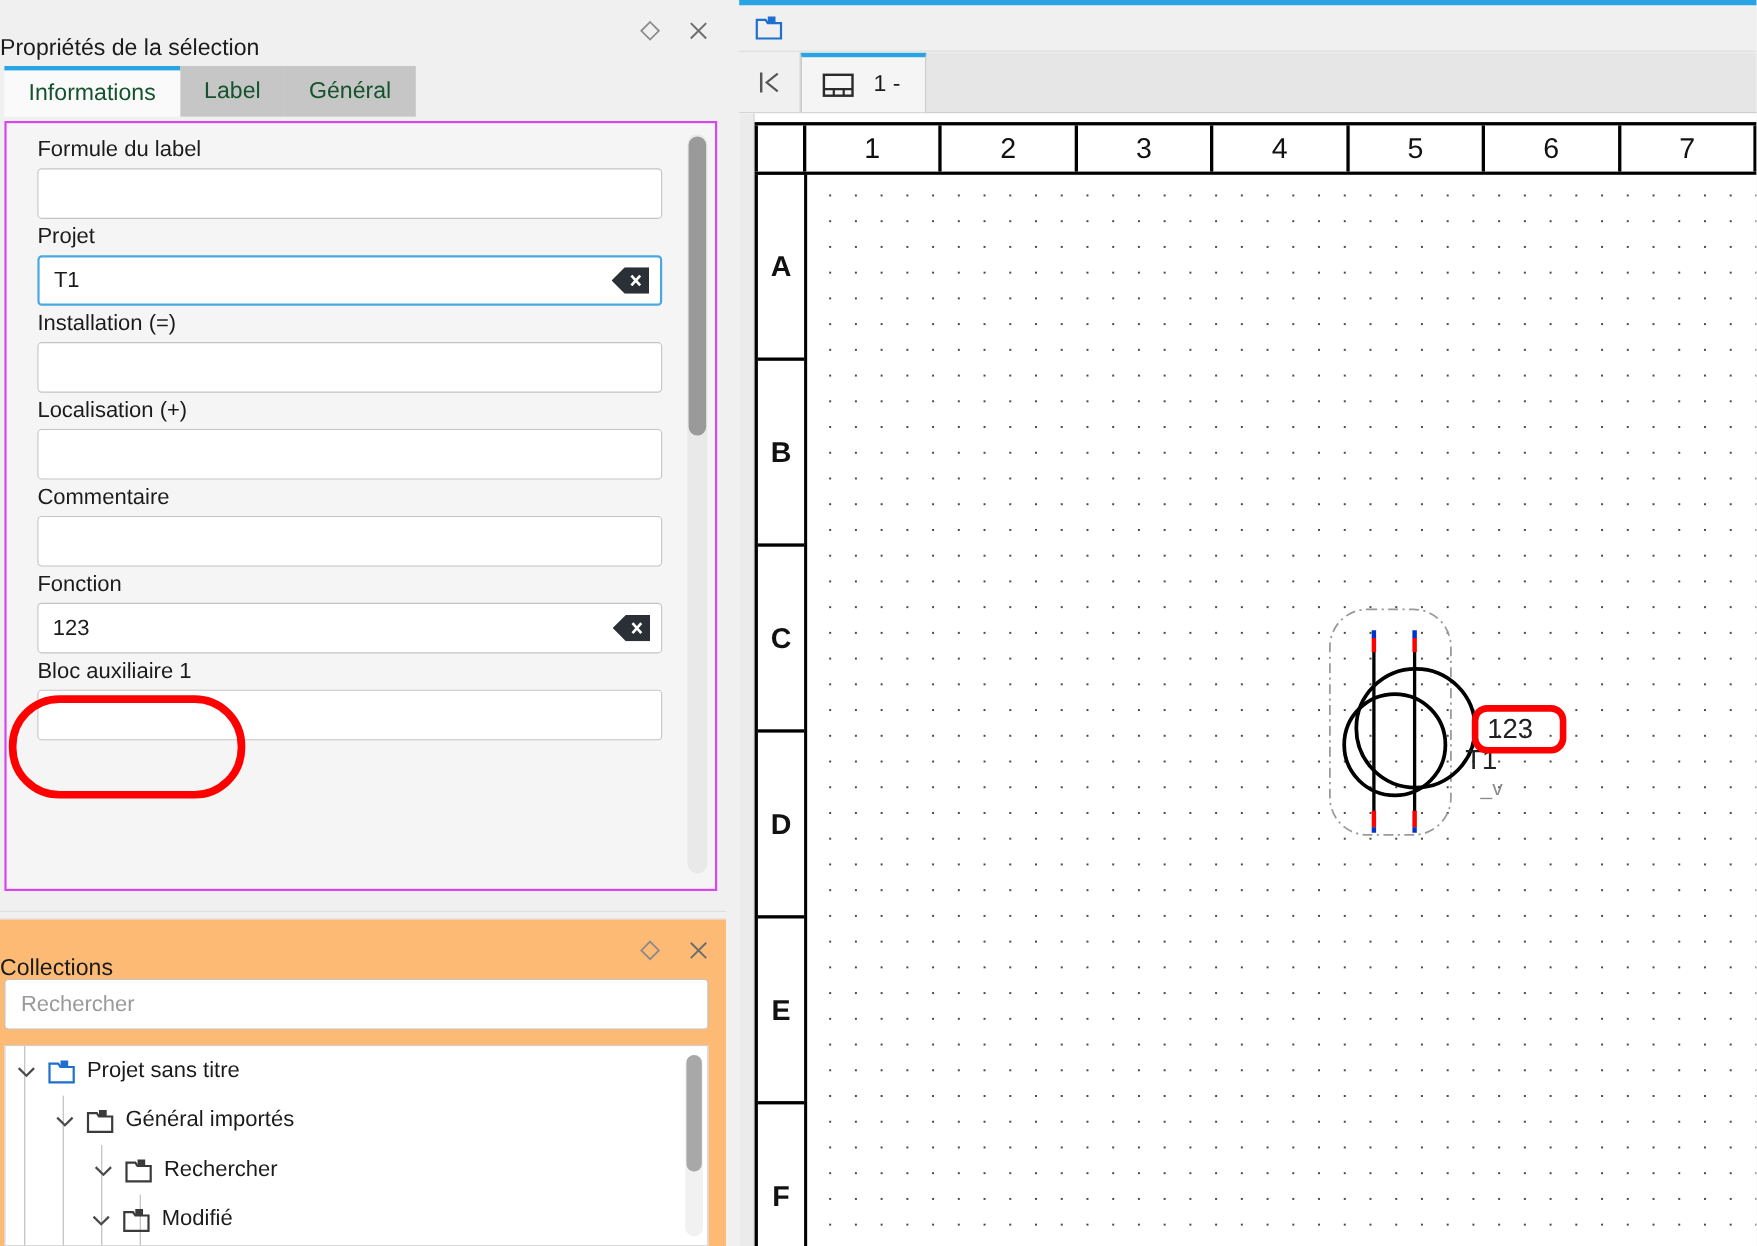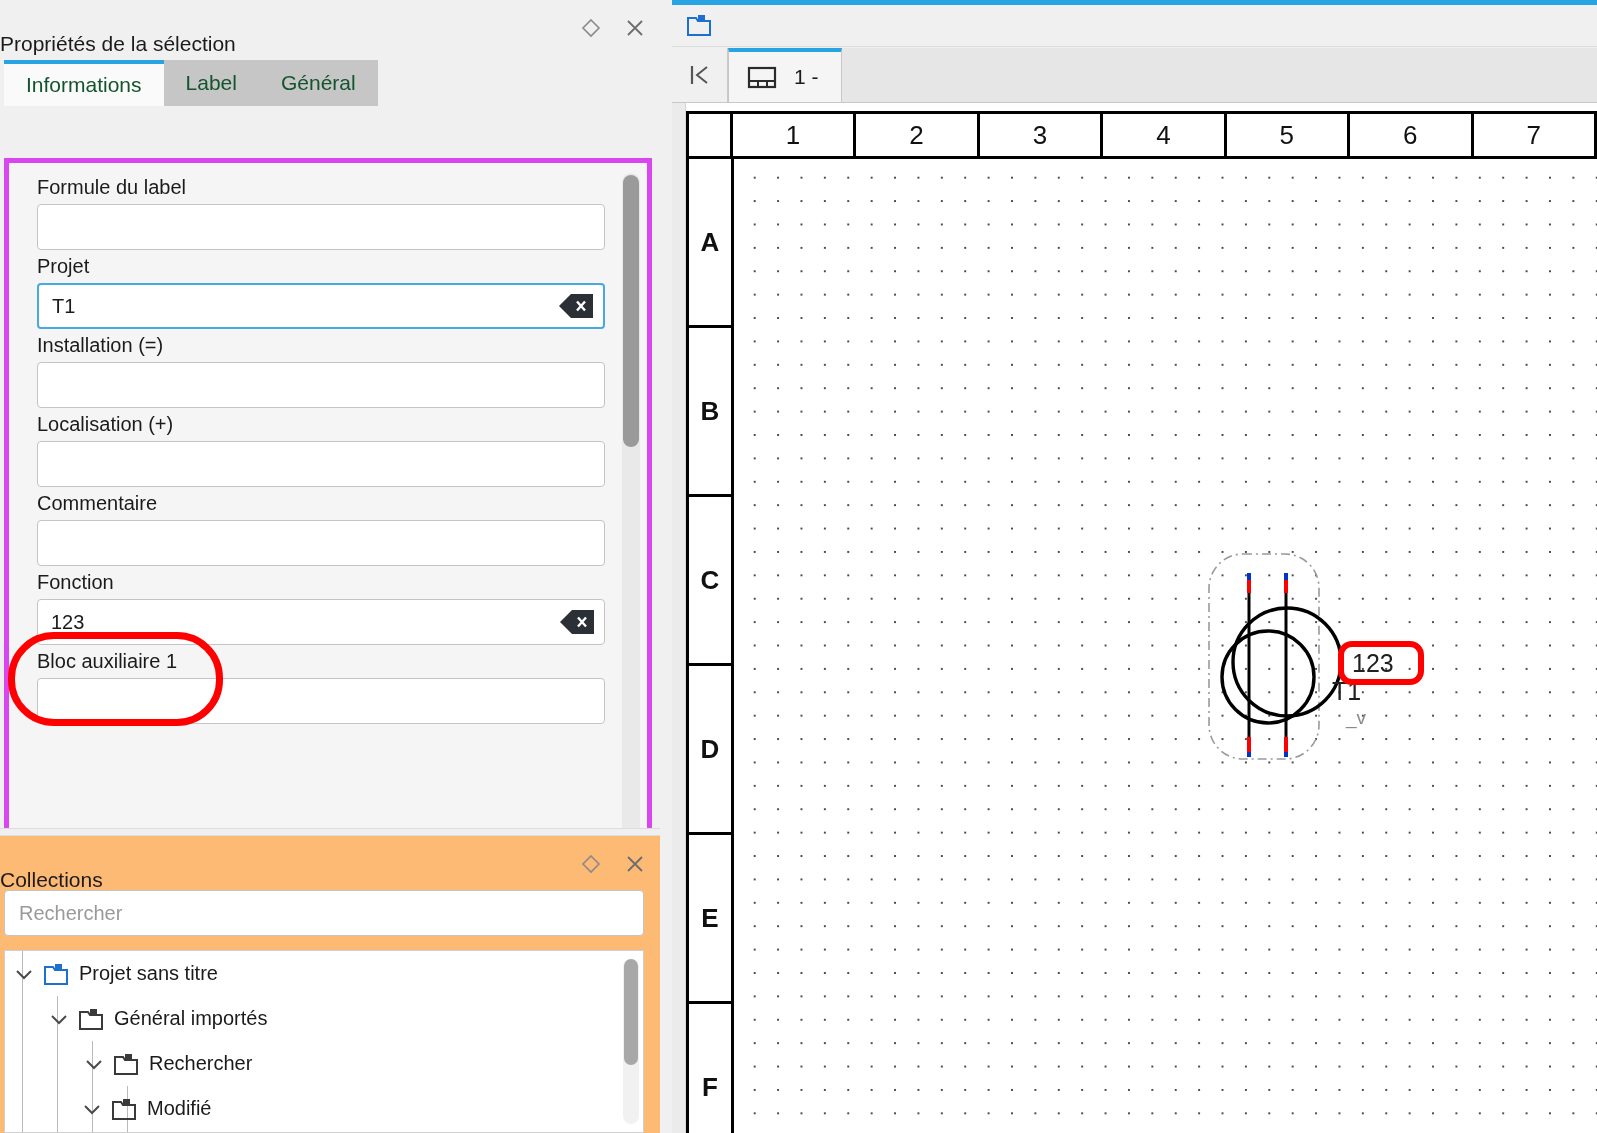--- a/index.html
+++ b/index.html
@@ -65,23 +65,22 @@
     background: #fafafa;
     border-top: 4px solid #29a4e3;
     padding-top: 0px;
   }
 
   
   #props-body {
     position: absolute; left: 4px; top: 110px;
     width: 648px; height: 700px;
     background: #f5f5f5;
-    border: 5px solid #d946ef;
-    box-sizing: border-box;
-    margin-top: 48px;
+    border: 2px solid #d946ef;
+    box-sizing: border-box;
   }
   #props-inner {
     position: absolute; left: 10px; top: 8px;
     width: 588px; height: 680px;
     overflow: hidden;
   }
   .field-group { margin-bottom: 0px; }
   .field-label {
     font-size: 20px; color: #1b1b1b;
     padding: 6px 0 7px 18px;

